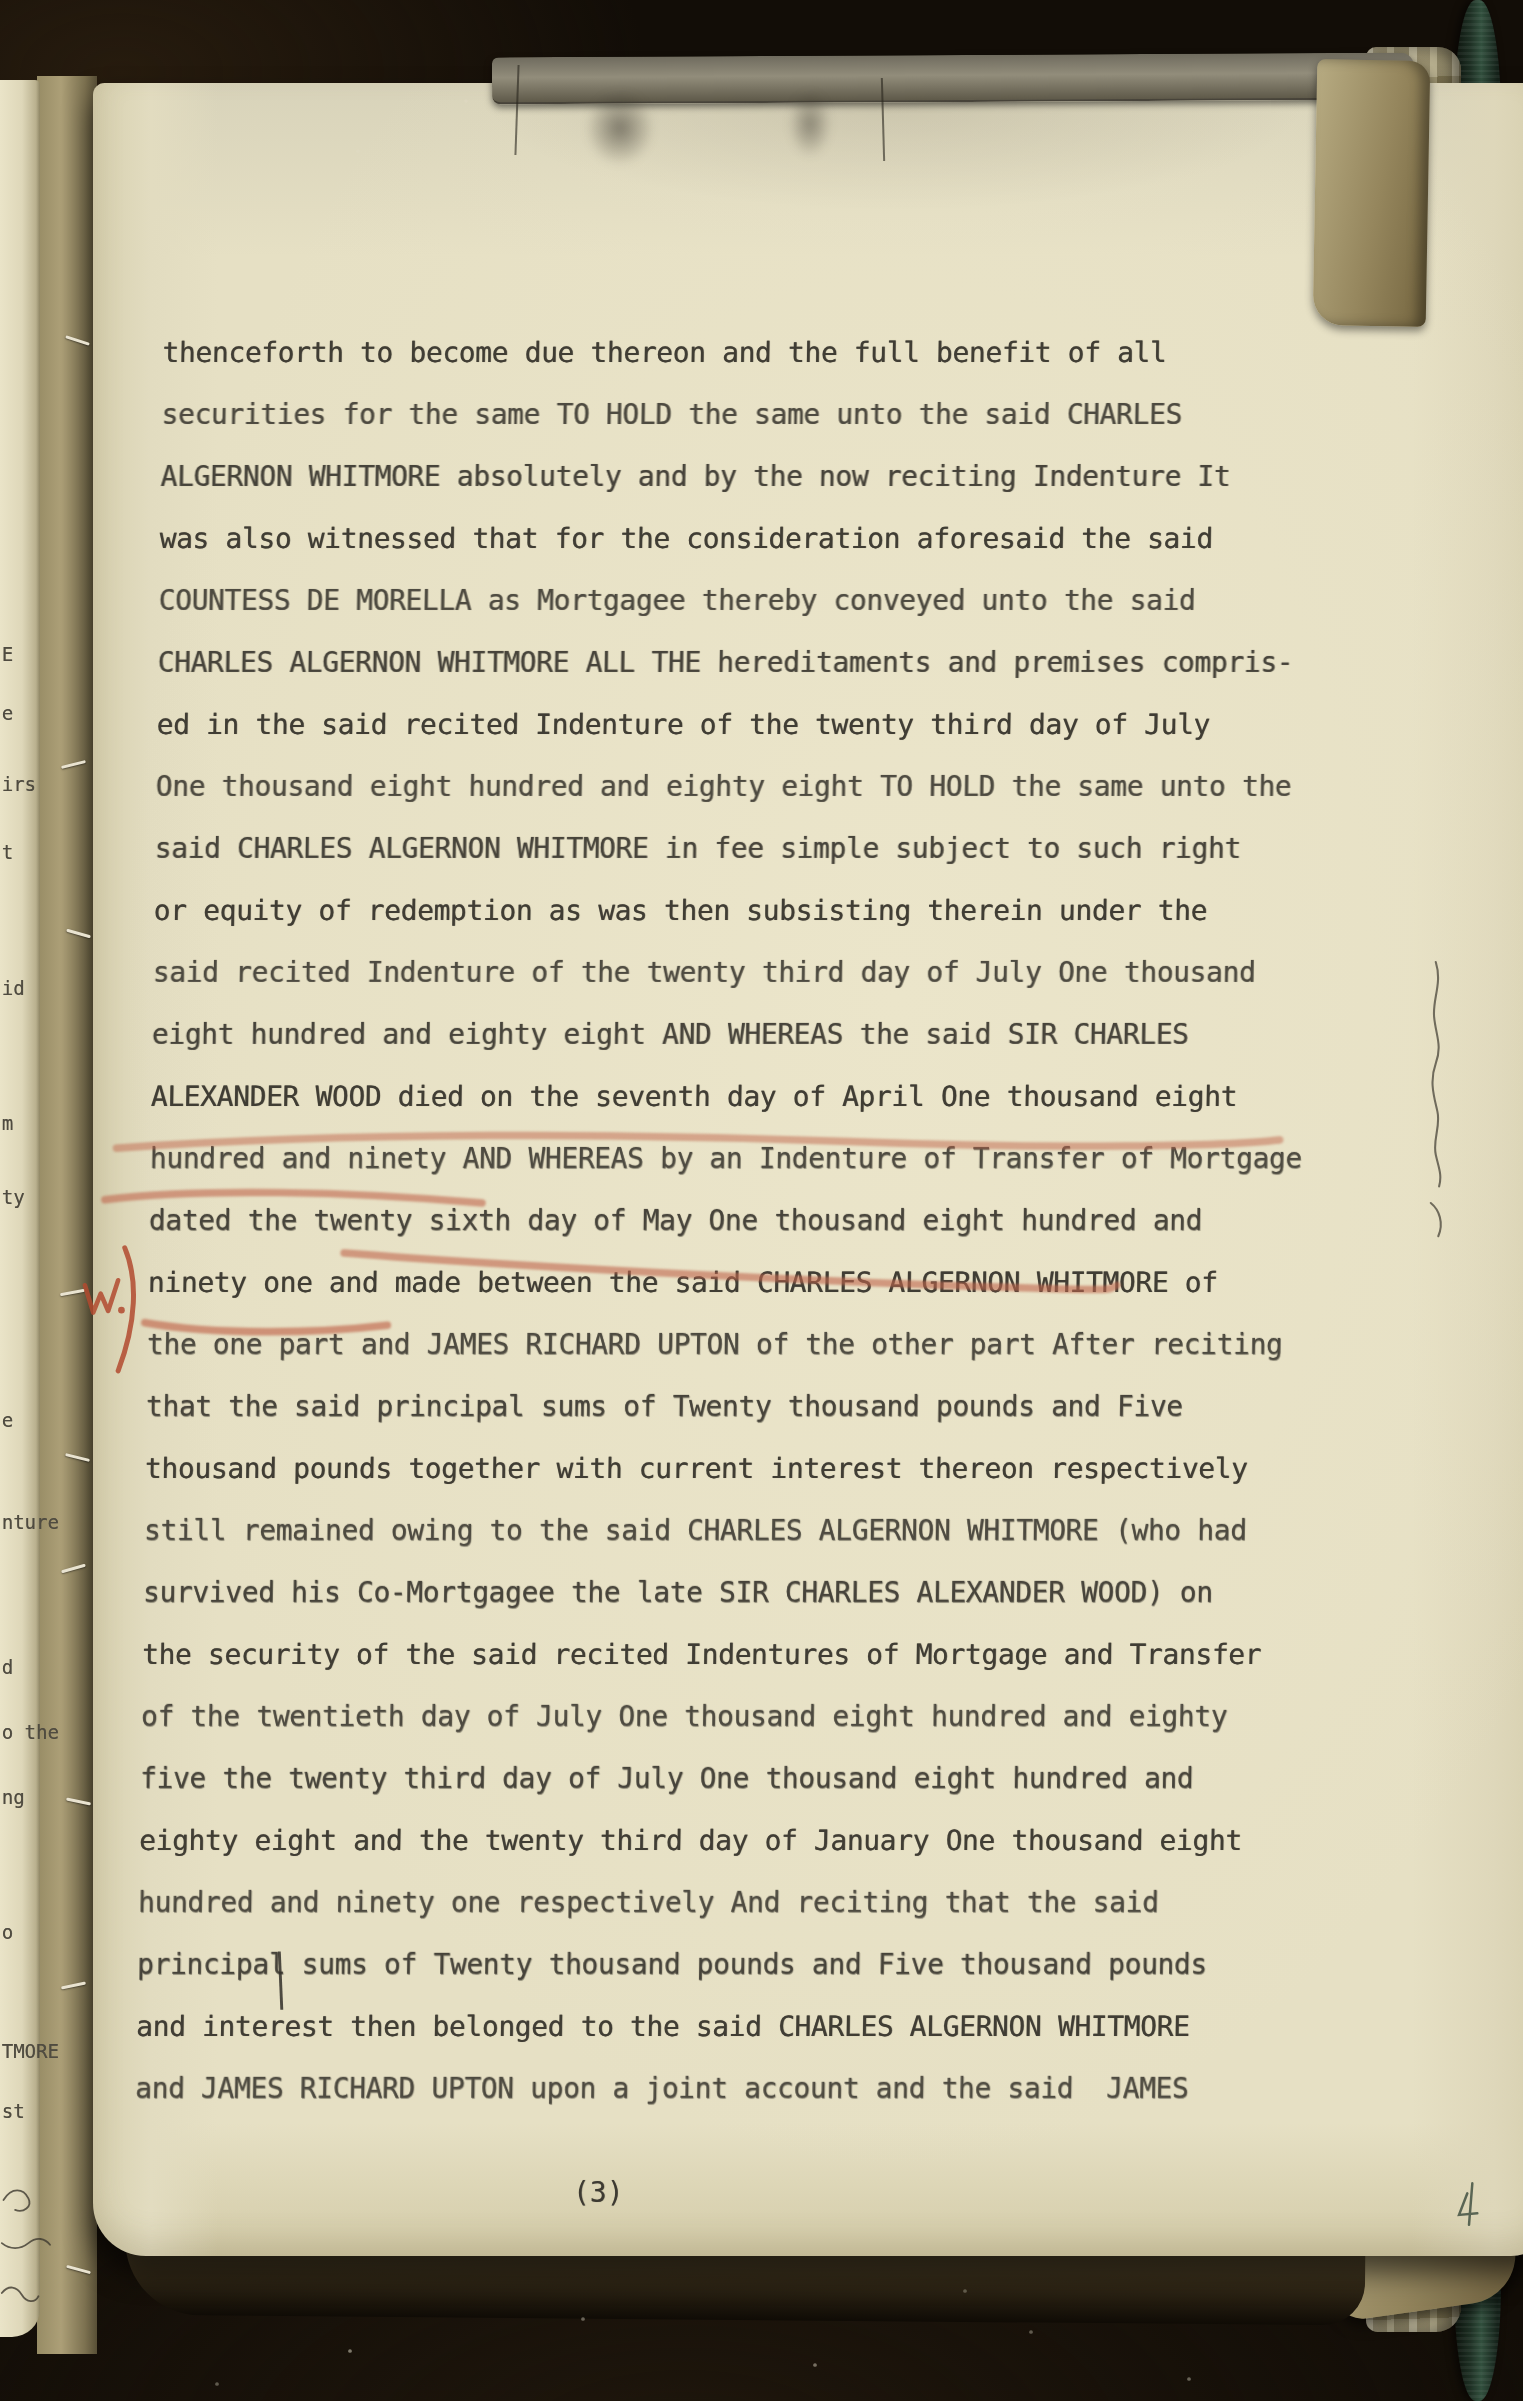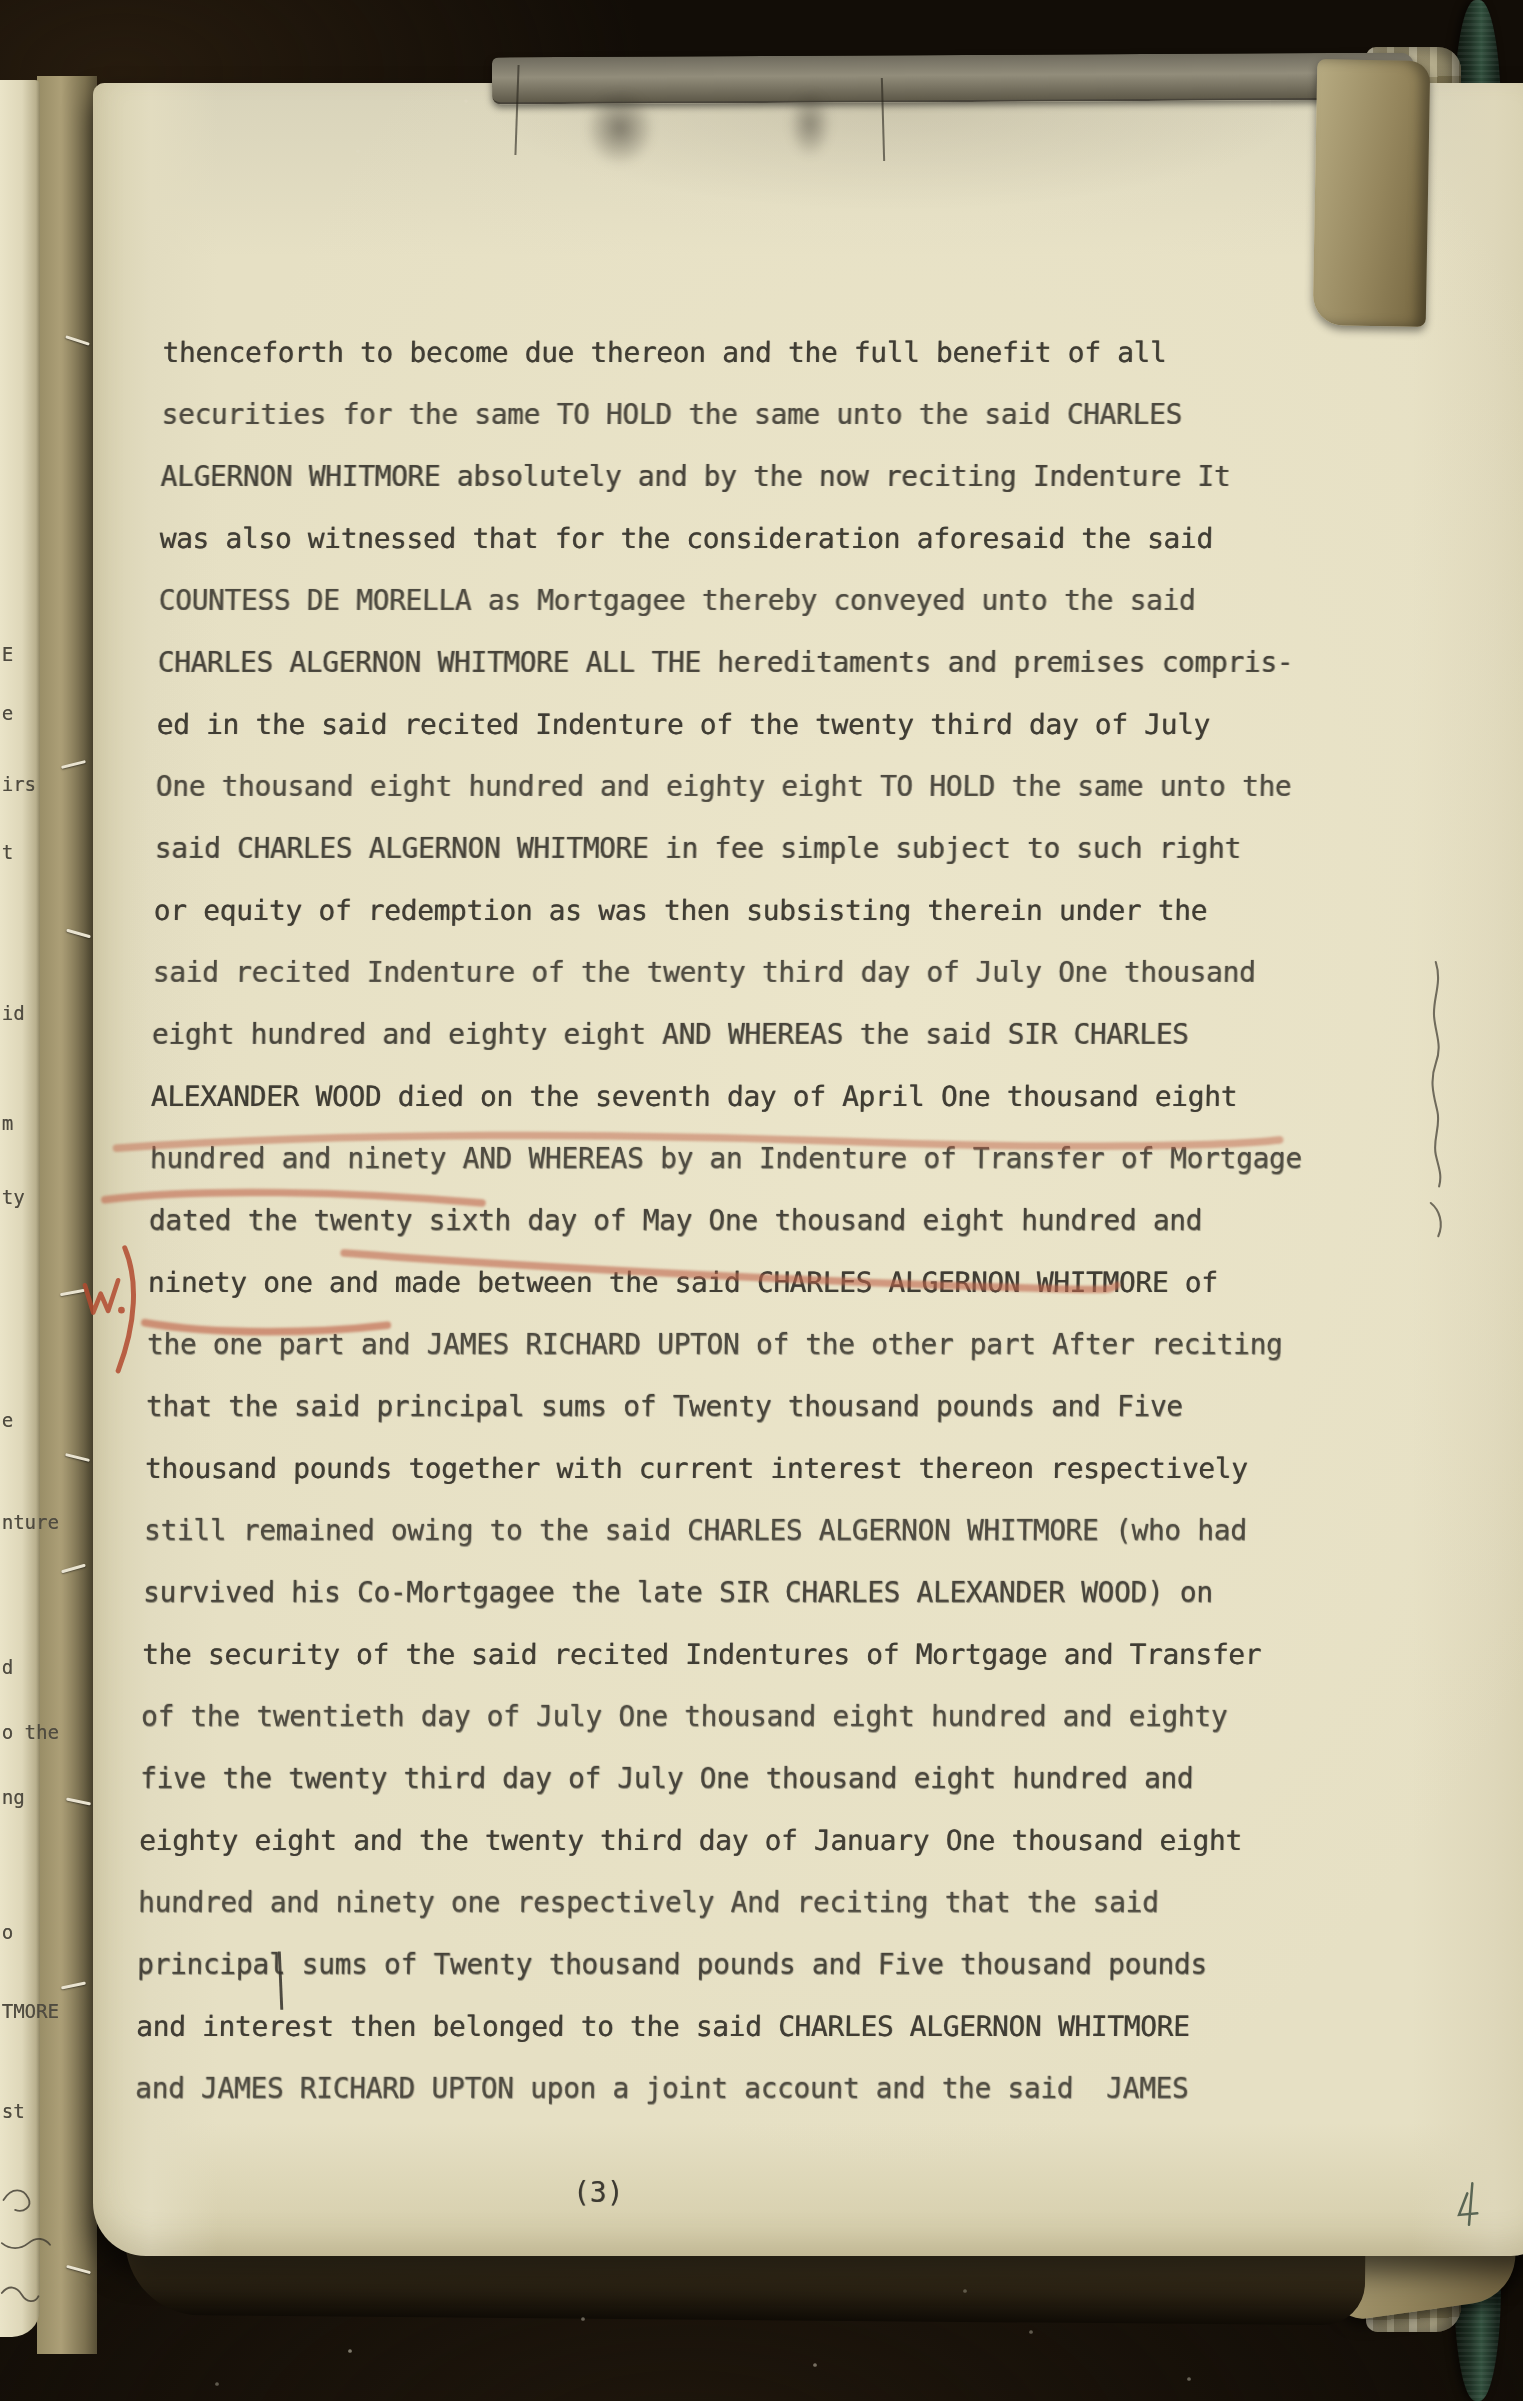--- a/index.html
+++ b/index.html
@@ -120,30 +120,30 @@
 <div class="abs stack-edge"></div>
 <div class="abs corner-fold-br"></div>
 
 <div class="abs spine-gutter"></div>
 
 <div class="abs prev-page">
   <div class="frag" style="top:563px">E</div>
   <div class="frag" style="top:622px">e</div>
   <div class="frag" style="top:693px">irs</div>
   <div class="frag" style="top:761px">t</div>
-  <div class="frag" style="top:922px">id</div>
+  <div class="frag" style="top:897px">id</div>
   <div class="frag" style="top:1032px">m</div>
   <div class="frag" style="top:1106px">ty</div>
   <div class="frag" style="top:1329px">e</div>
   <div class="frag" style="top:1431px">nture</div>
   <div class="frag" style="top:1576px">d</div>
   <div class="frag" style="top:1641px">o the</div>
   <div class="frag" style="top:1706px">ng</div>
   <div class="frag" style="top:1841px">o</div>
-  <div class="frag" style="top:1920px">TMORE</div>
+  <div class="frag" style="top:1960px">TMORE</div>
   <div class="frag" style="top:2020px">st</div>
 </div>
 
 <div class="abs bottom-stack"></div>
 
 <div class="abs page">
   <div class="typed" style="position:absolute;">
     <div class="line">thenceforth to become due thereon and the full benefit of all</div>
     <div class="line">securities for the same TO HOLD the same unto the said CHARLES</div>
     <div class="line">ALGERNON WHITMORE absolutely and by the now reciting Indenture It</div>

